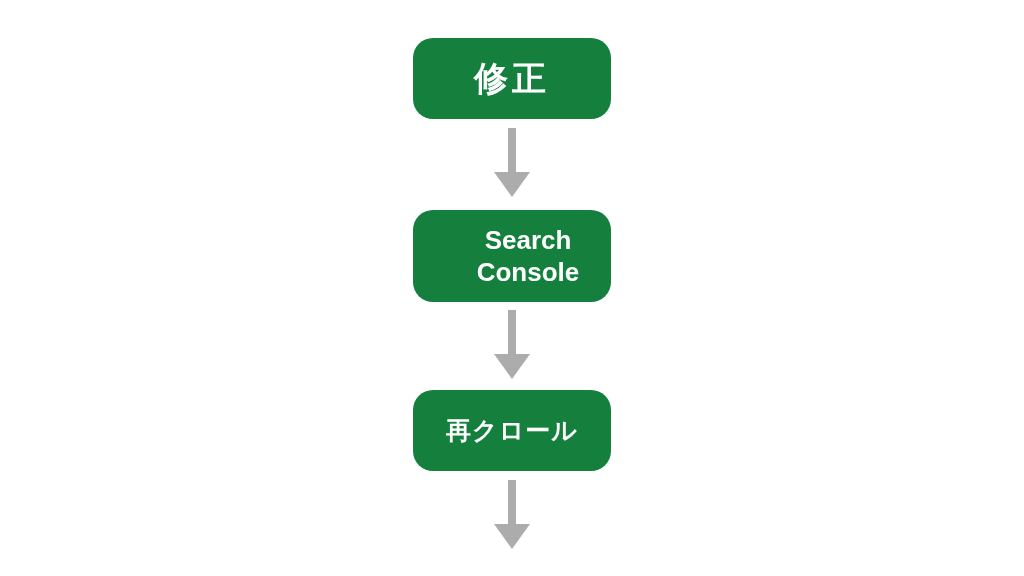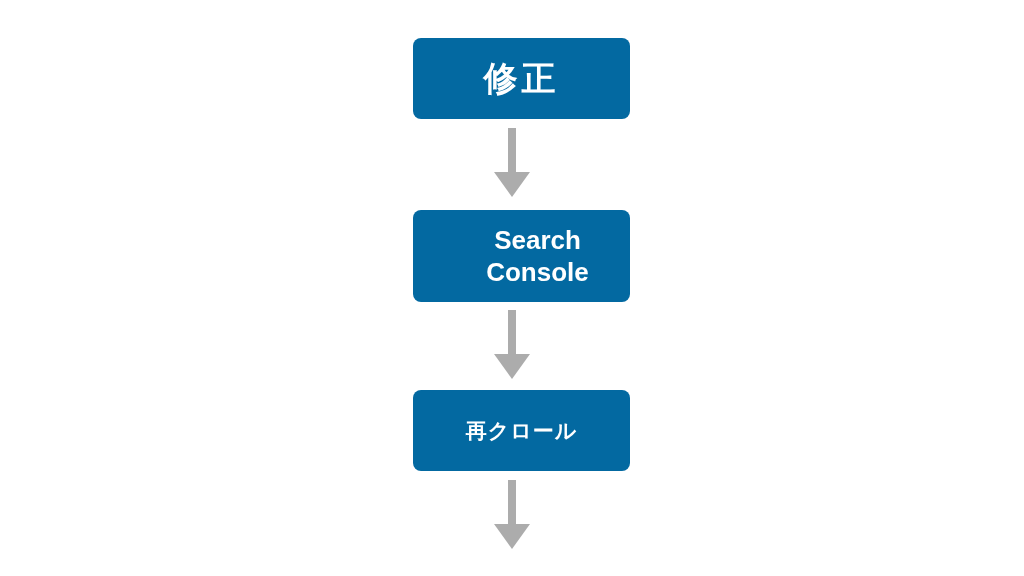--- a/index.html
+++ b/index.html
@@ -11,38 +11,38 @@
   .canvas {
     position: relative;
     width: 1024px;
     height: 576px;
     background: #ffffff;
     overflow: hidden;
   }
   .node {
     position: absolute;
     left: 413px;
-    width: 217px;
-    background: #0369a1;
-    border-radius: 8px;
+    width: 198px;
+    background: #15803d;
+    border-radius: 20px;
     color: #ffffff;
     display: flex;
     flex-direction: column;
     align-items: center;
     justify-content: center;
     text-align: center;
     box-sizing: border-box;
   }
   .node-1 { top: 38px;  height: 81px; }
   .node-2 { top: 210px; height: 92px; padding-left: 32px; }
   .node-3 { top: 390px; height: 81px; }
 
   .node-1 .line { font-size: 34px; font-weight: 700; letter-spacing: 4px; }
   .node-2 .line { font-size: 26px; font-weight: 600; line-height: 32px; }
-  .node-3 .line { font-size: 21px; font-weight: 700; letter-spacing: 1px; }
+  .node-3 .line { font-size: 25px; font-weight: 700; letter-spacing: 1px; }
 
   .arrow {
     position: absolute;
     left: 492px;
     width: 40px;
     height: 70px;
     display: block;
   }
   .arrow-1 { top: 128px; }
   .arrow-2 { top: 310px; }

